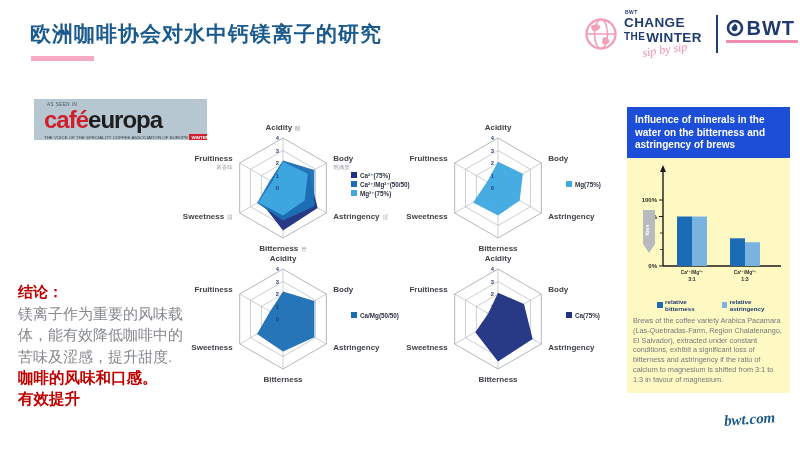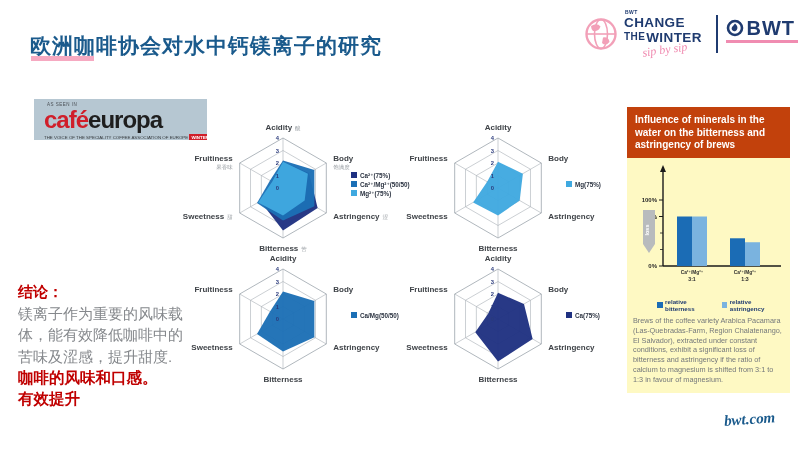--- a/index.html
+++ b/index.html
@@ -1,20 +1,20 @@
 <!DOCTYPE html>
 <html><head>
 <meta charset="utf-8">
 <style>
   html,body{margin:0;padding:0;background:#fff;}
   body{width:800px;height:450px;overflow:hidden;font-family:"Liberation Sans","DejaVu Sans",sans-serif;}
   .slide{position:relative;width:800px;height:450px;background:#ffffff;}
 
   
-  .title{position:absolute;left:30px;top:32px;font-size:21px;font-weight:bold;color:#1A5A8C;letter-spacing:1px;}
+  .title{position:absolute;left:30px;top:20px;font-size:21px;font-weight:bold;color:#1A5A8C;letter-spacing:1px;}
   .title-underline{position:absolute;left:31px;top:56px;width:63px;height:4.5px;background:#F6A9C1;}
 
   
   .brand{position:absolute;left:583px;top:10px;display:flex;align-items:center;}
   .globe{margin-top:4px;}
   .ctw{margin-left:5px;width:86px;line-height:1;}
   .ctw .mini{font-size:5px;font-weight:bold;color:#1F3B70;letter-spacing:.5px;margin-left:1px;}
   .ctw .l1{font-size:13.5px;font-weight:800;color:#1F3B70;letter-spacing:.4px;margin-top:1px;}
   .ctw .l2{font-size:13.5px;font-weight:800;color:#1F3B70;letter-spacing:.4px;margin-top:1px;}
   .ctw .the{font-size:10px;vertical-align:2px;margin-right:1px;}
@@ -42,21 +42,21 @@
   .concl .hl{color:#C00000;font-weight:bold;font-size:15.5px;line-height:21px;}
 
   
   .radar-wrap{position:absolute;width:205px;height:150px;}
   .radar-wrap svg{position:absolute;left:0;top:0;overflow:visible;}
   .rlegend{position:absolute;left:142px;white-space:nowrap;}
   .rleg-item{display:flex;align-items:center;height:9px;font-size:6.3px;font-weight:bold;color:#2A3240;}
   .rleg-item .sq{width:6px;height:6px;margin-right:3px;flex:0 0 auto;}
 
   
-  .side-head{position:absolute;left:627px;top:107px;width:163px;box-sizing:border-box;background:#c2410c;color:#fff;font-size:10px;font-weight:bold;line-height:12.5px;padding:7px 8px;}
+  .side-head{position:absolute;left:627px;top:107px;width:163px;box-sizing:border-box;background:#1d4ed8;color:#fff;font-size:10px;font-weight:bold;line-height:12.5px;padding:7px 8px;}
   .side-card{position:absolute;left:627px;top:158px;width:163px;box-sizing:border-box;background:#fef9c3;padding:4px 6px 8px;}
   .bar-legend{display:flex;gap:7px;margin:2px 0 0 24px;align-items:center;}
   .bleg-item{display:flex;align-items:center;font-size:6.2px;font-weight:bold;color:#1F3B70;}
   .bleg-item .sq{width:6px;height:6px;margin-right:2.5px;}
   .side-caption{font-size:7.3px;line-height:9.8px;color:#74787B;margin-top:4px;}
 
   .bwt-url{position:absolute;right:25px;top:411px;font-size:15px;font-style:italic;font-weight:bold;color:#1A5A8C;transform:rotate(-4deg);font-family:"Liberation Serif","DejaVu Serif",serif;}
 </style>
 </head>
 <body>

